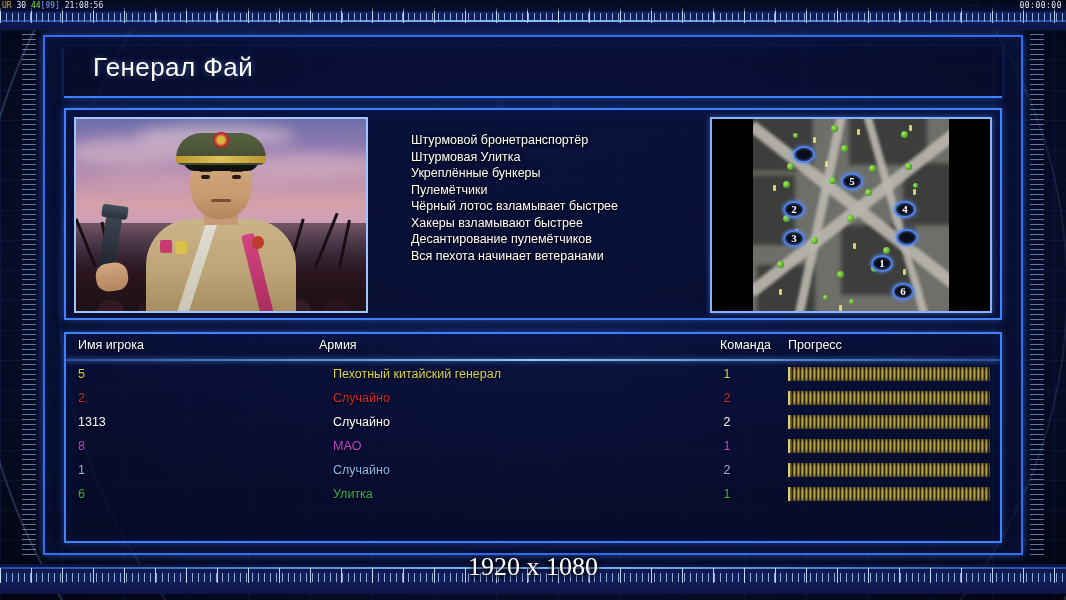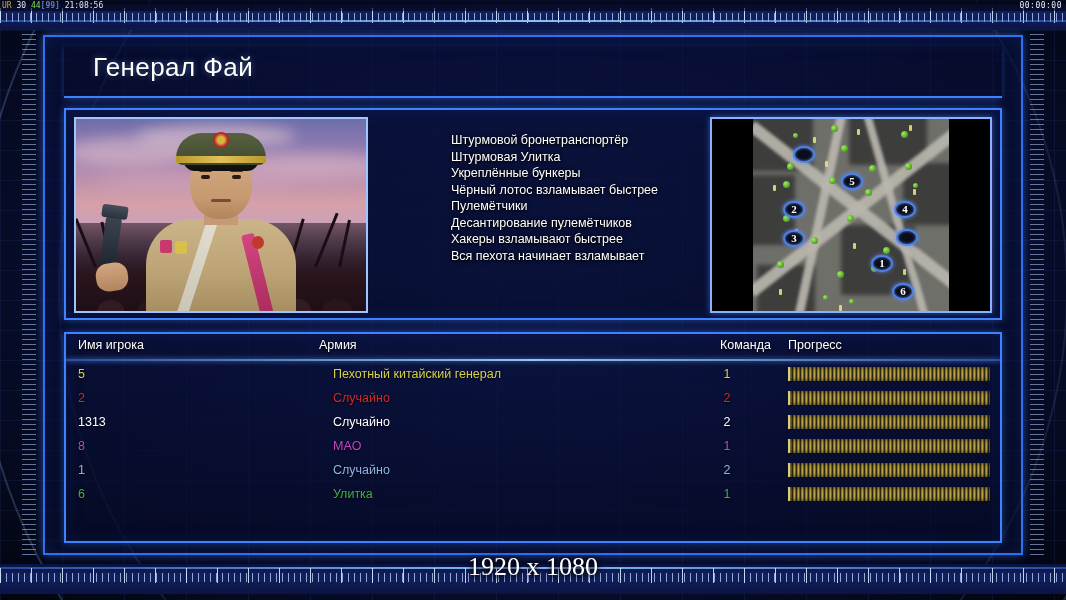--- a/index.html
+++ b/index.html
@@ -260,21 +260,20 @@
   }
   .pt-medal {
     position: absolute; width: 12px; height: 13px; border-radius: 2px;
   }
 
   
   #abilities {
     position: absolute;
     left: 345px; top: 22px;
     width: 300px;
-    margin-left: 40px;
   }
   #abilities .ability {
     color: #ffffff;
     font-size: 12.5px;
     line-height: 16.5px;
     text-shadow: 0 1px 2px #000, 0 0 4px rgba(0,0,0,0.9);
     white-space: nowrap;
   }
 
   
@@ -469,25 +468,25 @@
         <div class="pt-cap-band"></div>
         <div class="pt-cap-badge"></div>
         <div class="pt-pistol"></div>
         <div class="pt-hand"></div>
       </div>
 
       <div id="abilities">
         <div class="ability">Штурмовой бронетранспортёр</div>
         <div class="ability">Штурмовая Улитка</div>
         <div class="ability">Укреплённые бункеры</div>
+        <div class="ability">Пулемётчики</div>
         <div class="ability">Чёрный лотос взламывает быстрее</div>
-        <div class="ability">Пулемётчики</div>
+        <div class="ability">Хакеры взламывают быстрее</div>
         <div class="ability">Десантирование пулемётчиков</div>
-        <div class="ability">Хакеры взламывают быстрее</div>
-        <div class="ability">Вся пехота начинает взламывает</div>
+        <div class="ability">Вся пехота начинает ветеранами</div>
       </div>
 
       <div id="minimap-frame">
         <div id="minimap">
           <div class="mm-terrain">
             <div class="mm-dark" style="left:-10px; top:-6px; width:70px; height:58px;"></div>
             <div class="mm-dark" style="left:-12px; top:56px; width:54px; height:70px;"></div>
             <div class="mm-dark" style="left:96px; top:-8px; width:78px; height:54px;"></div>
             <div class="mm-dark" style="left:150px; top:44px; width:56px; height:62px;"></div>
             <div class="mm-dark" style="left:88px; top:106px; width:74px; height:70px;"></div>

